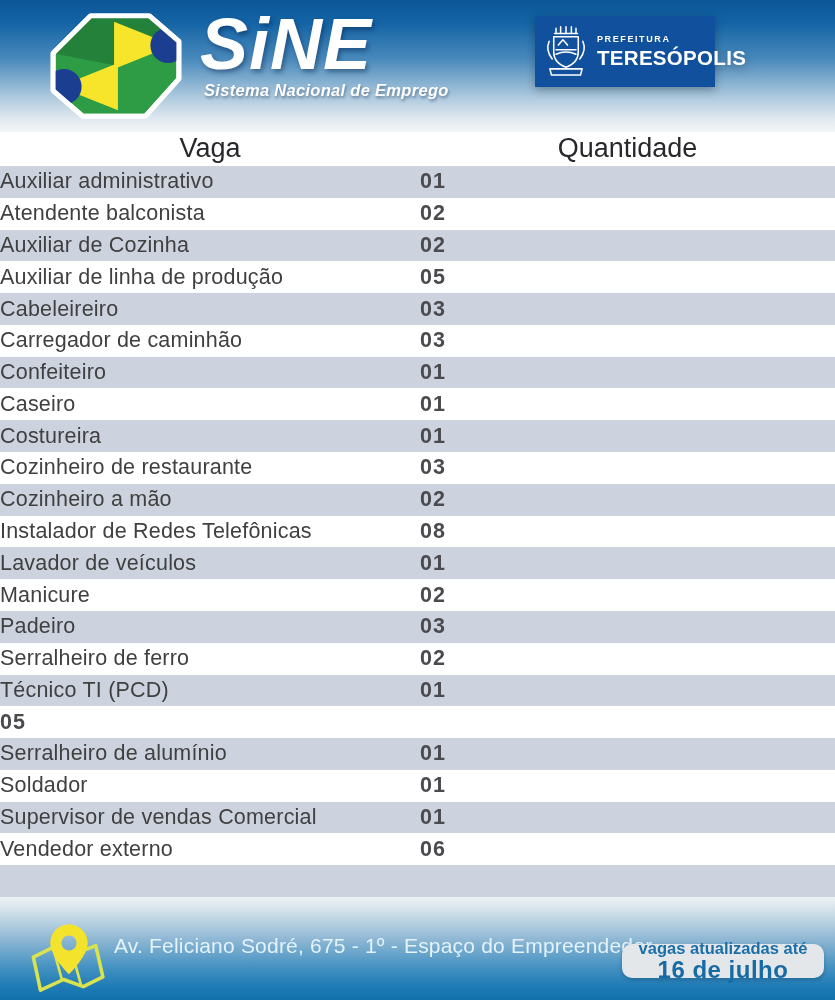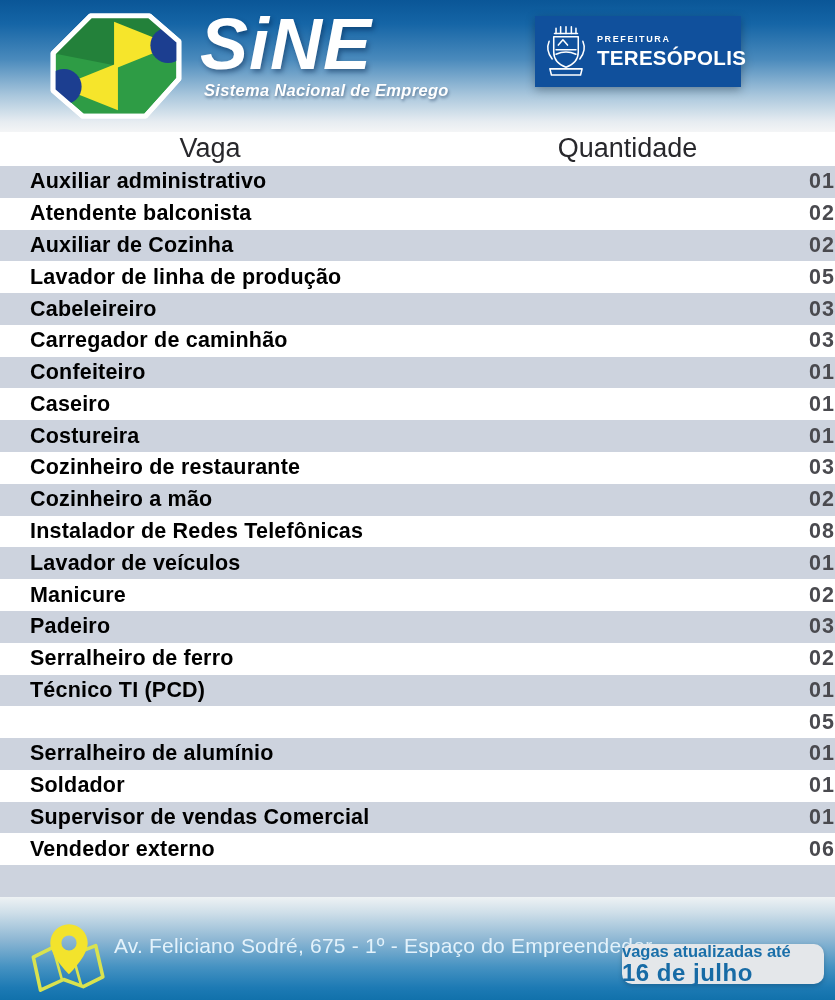--- a/index.html
+++ b/index.html
@@ -17,21 +17,21 @@
   .sine-textblock { margin-left: 14px; color: #fff; font-style: italic; }
   .sine-title {
     font-size: 72px; font-weight: bold; line-height: 0.95; letter-spacing: 1px;
     text-shadow: 2px 3px 5px rgba(0,30,70,.45);
   }
   .sine-subtitle {
     font-size: 16.5px; font-weight: bold; margin-top: 3px; padding-left: 4px;
     text-shadow: 1px 2px 3px rgba(0,30,70,.45); letter-spacing: 0.3px;
   }
 
-  .teres-logo { position: absolute; left: 535px; top: 16px; width: 206px; filter: drop-shadow(0 3px 5px rgba(0,0,0,.3)); }
+  .teres-logo { position: absolute; left: 535px; top: 16px; width: 180px; filter: drop-shadow(0 3px 5px rgba(0,0,0,.3)); }
   .teres-blue { background: #10509c; height: 71px; display: flex; align-items: center; padding: 0 8px; }
   .crest svg { width: 46px; height: 58px; display: block; }
   .teres-names { margin-left: 8px; color: #fff; }
   .teres-pref { font-size: 9px; font-weight: bold; letter-spacing: 1.6px; }
   .teres-city { font-size: 20.5px; font-weight: bold; letter-spacing: 0.3px; margin-top: 2px; }
   .teres-red {
     background: #e22430; height: 37px; color: #fff; display: flex; flex-direction: column;
     justify-content: center; text-align: center; font-weight: bold; font-size: 10.5px; line-height: 1.3;
     letter-spacing: 0.3px;
   }
@@ -39,40 +39,40 @@
   
   .table-head { position: absolute; top: 132px; left: 0; width: 835px; height: 34px; display: flex; }
   .th { color: #28282c; font-size: 27px; line-height: 32px; text-align: center; font-weight: normal; }
   .th-vaga { width: 420px; }
   .th-qty { flex: 1; }
 
   .table-body { position: absolute; top: 166px; left: 0; width: 835px; height: 731px; display: flex; flex-direction: column; }
   .row { flex: 1; display: flex; align-items: center; background: #ffffff; }
   .row.stripe { background: #cdd3de; }
   .cell-vaga {
-    width: 420px; padding-left: 30px; font-weight: bold; font-size: 21.5px;
-    color: #000000; letter-spacing: 0.2px; white-space: nowrap;
-  }
-  .cell-qty { flex: 1; text-align: right; font-weight: bold; font-size: 21.5px; color: #4a4a4f; letter-spacing: 1px; }
+    width: 420px; font-weight: normal; font-size: 21.5px;
+    color: #404040; letter-spacing: 0.2px; white-space: nowrap;
+  }
+  .cell-qty { flex: 1; text-align: left; font-weight: bold; font-size: 21.5px; color: #4a4a4f; letter-spacing: 1px; }
 
   
   .footer {
     position: absolute; top: 897px; left: 0; width: 835px; height: 103px;
     background: linear-gradient(180deg, #eef2f4 0%, #cfdfe9 15%, #8cb6d3 42%, #4592c2 68%, #1d7ab4 88%, #1171ab 100%);
   }
   .pin-icon { position: absolute; left: 28px; top: 26px; }
   .pin-icon svg { width: 82px; height: 72px; display: block; }
   .footer-text { position: absolute; left: 114px; top: 37px; color: #e3f2fb; font-size: 21px; line-height: 1.14; letter-spacing: 0.2px; }
   .footer-org { }
   .footer-address { }
 
   .update-badge {
-    position: absolute; left: 622px; top: 47px; width: 202px; height: 40px;
+    position: absolute; left: 622px; top: 47px; width: 202px; height: 34px;
     background: #e4e7ea; border-radius: 10px; box-shadow: 0 2px 4px rgba(0,30,60,.25);
-    display: flex; flex-direction: column; align-items: flex-start; justify-content: center;
+    display: flex; flex-direction: column; align-items: center; justify-content: center;
   }
   .badge-line1 { color: #1a6fa9; font-weight: bold; font-size: 16.5px; line-height: 1.1; }
   .badge-line2 { color: #176ba5; font-weight: bold; font-size: 24px; line-height: 1.05; letter-spacing: 0.5px; }
 </style>
 </head>
 <body>
 
 <div class="page">
 
   <div class="header">
@@ -139,21 +139,21 @@
       <span class="cell-vaga">Atendente balconista</span>
       <span class="cell-qty">02</span>
     </div>
 
     <div class="row stripe">
       <span class="cell-vaga">Auxiliar de Cozinha</span>
       <span class="cell-qty">02</span>
     </div>
 
     <div class="row">
-      <span class="cell-vaga">Lavador de linha de produção</span>
+      <span class="cell-vaga">Auxiliar de linha de produção</span>
       <span class="cell-qty">05</span>
     </div>
 
     <div class="row stripe">
       <span class="cell-vaga">Cabeleireiro</span>
       <span class="cell-qty">03</span>
     </div>
 
     <div class="row">
       <span class="cell-vaga">Carregador de caminhão</span>

